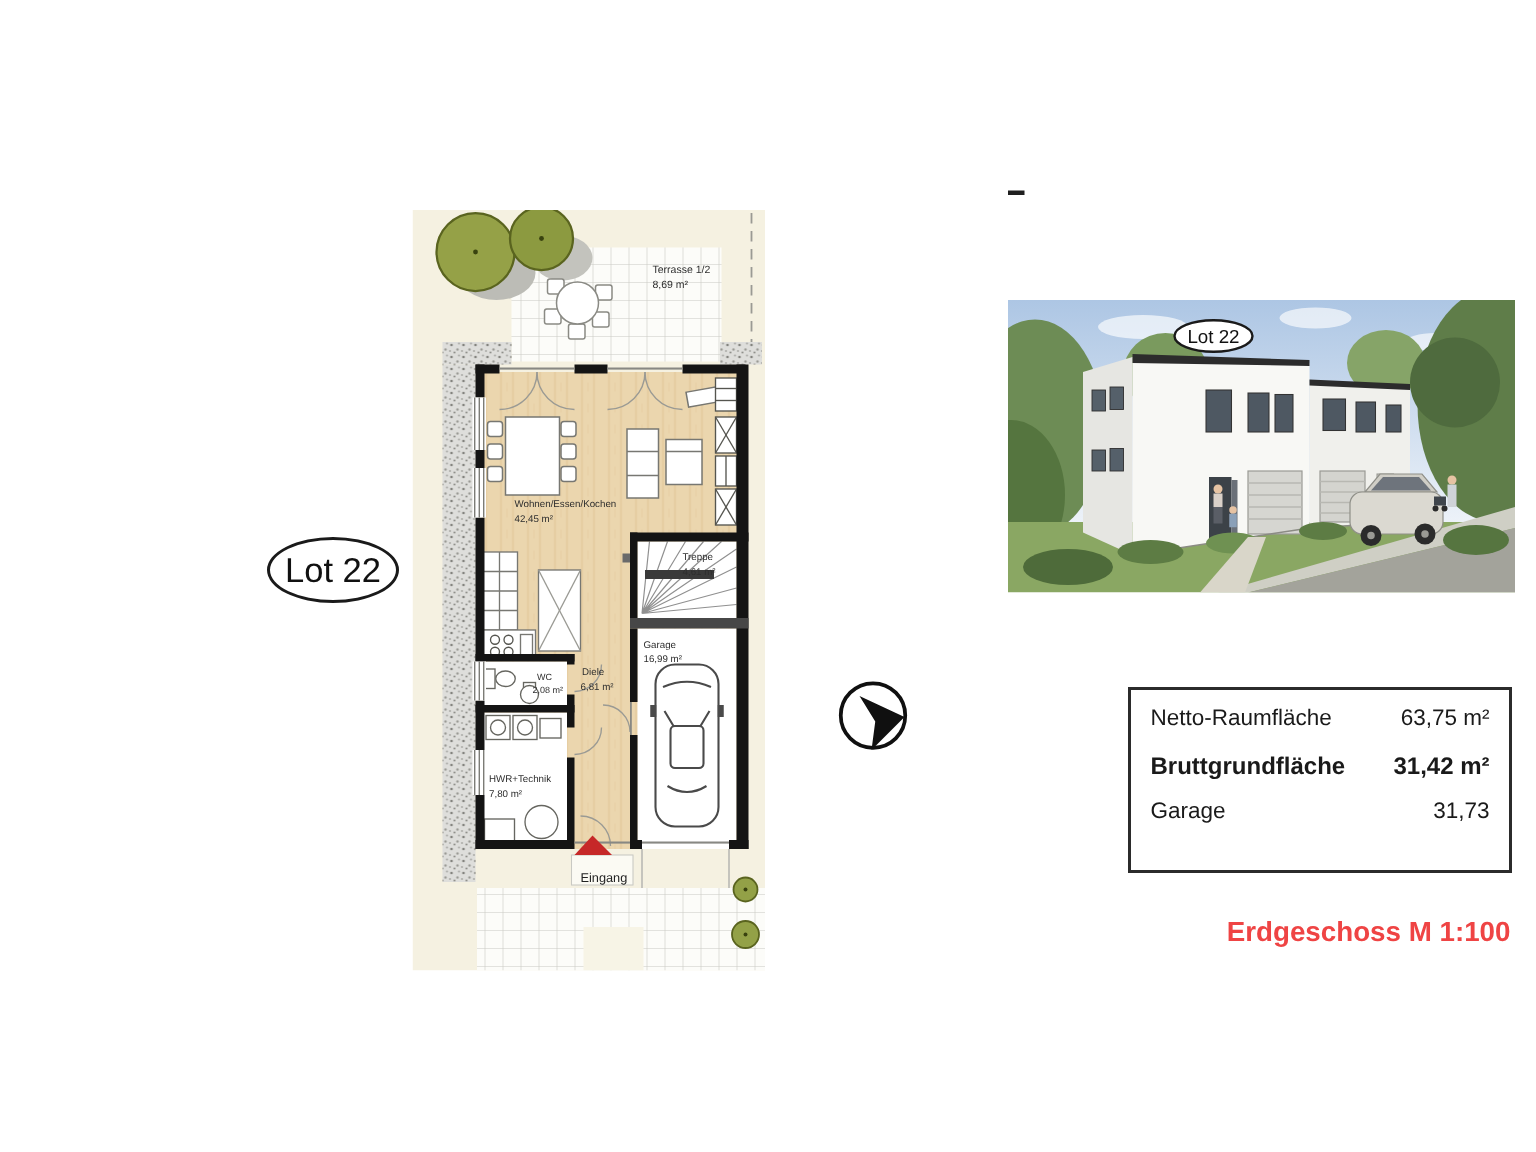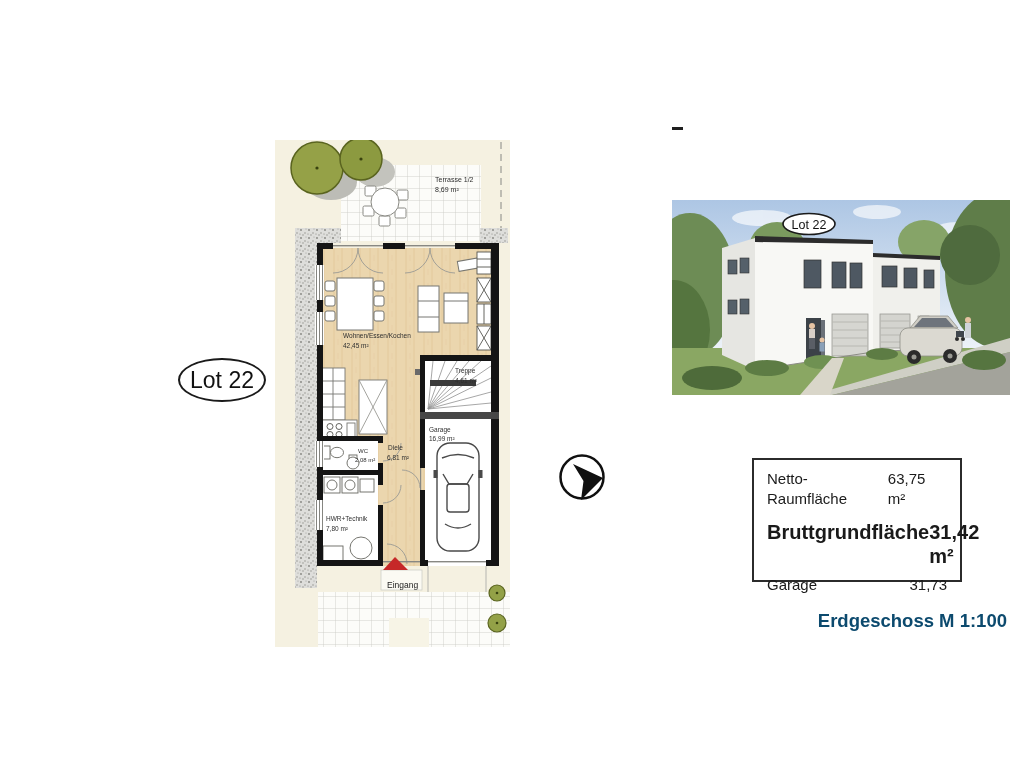--- a/index.html
+++ b/index.html
@@ -5,26 +5,26 @@
   html,body{margin:0;padding:0;background:#ffffff;}
   .canvas{position:relative;width:1024px;height:768px;background:#ffffff;overflow:hidden;
           font-family:"Liberation Sans",sans-serif;color:#1a1a1a;}
   .abs{position:absolute;}
   
   .lot-badge{left:178px;top:358px;width:84px;height:40px;border:2px solid #1a1a1a;border-radius:50%;
              display:flex;align-items:center;justify-content:center;font-size:23px;color:#111;background:#fff;}
   
   .dash-mark{left:672px;top:127px;width:11px;height:3px;background:#1f1f1f;}
   
-  .area-table{left:752px;top:458px;width:210px;height:124px;box-sizing:border-box;border:2px solid #2b2b2b;
+  .area-table{left:752px;top:458px;width:256px;height:124px;box-sizing:border-box;border:2px solid #2b2b2b;
               background:#fff;padding:9px 13px 6px 13px;font-size:15px;line-height:20px;}
   .t-row{display:flex;justify-content:space-between;align-items:baseline;}
-  .t-row .val{text-align:left;}
-  .t-row.bold{font-weight:bold;font-size:20px;line-height:24px;margin-top:11px;margin-bottom:7px;}
-  .caption{top:610px;right:17px;font-size:18.5px;font-weight:bold;color:#0c4a6e;}
+  .t-row .val{text-align:center;}
+  .t-row.bold{font-weight:bold;font-size:16px;line-height:24px;margin-top:11px;margin-bottom:7px;}
+  .caption{top:610px;right:17px;font-size:18.5px;font-weight:bold;color:#ef4444;}
   svg text{font-family:"Liberation Sans",sans-serif;}
   .plan-label{fill:#2e2e2e;}
 </style>
 </head>
 <body>
 
 <div class="canvas">
 
   <div class="abs lot-badge">
     <span>Lot 22</span>

